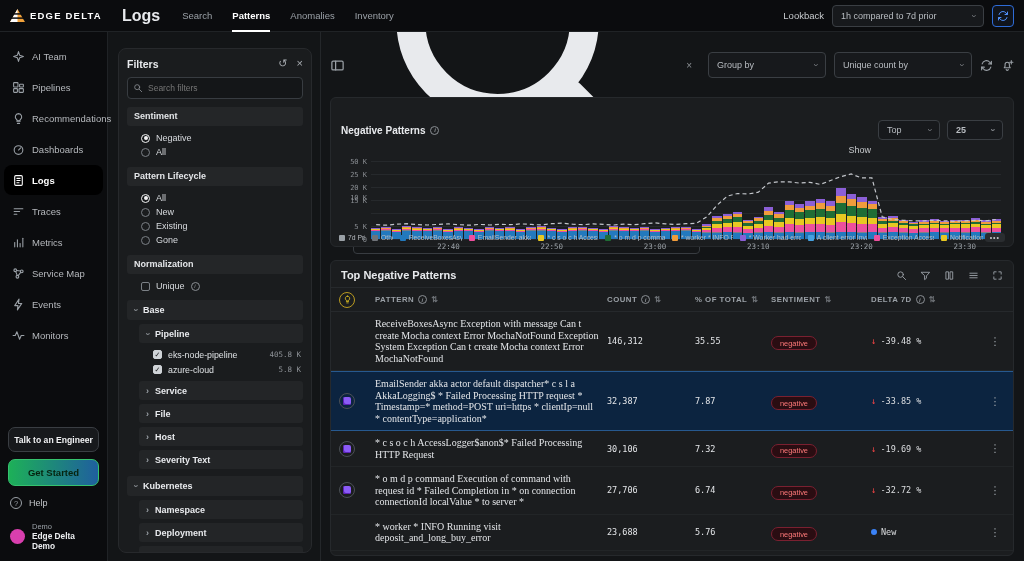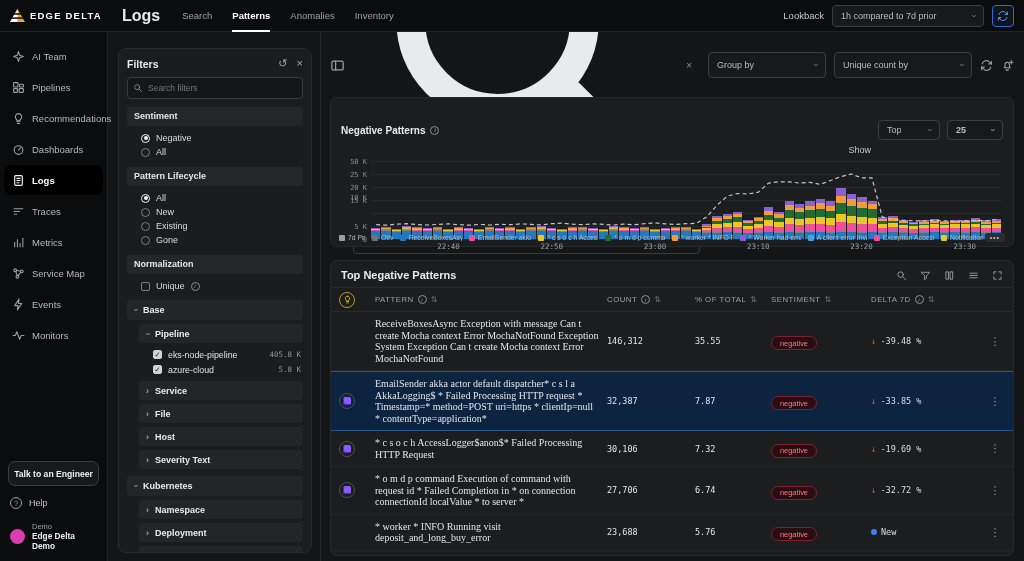--- a/index.html
+++ b/index.html
@@ -116,21 +116,21 @@
 
   
   .table-panel { margin-top:13px; min-height:292px; padding-bottom:4px; }
   .table-head { display:flex; align-items:center; padding:8px 10px 6px; }
   .table-title { font-size:11px; font-weight:bold; }
   .table-tools { margin-left:auto; display:flex; gap:13px; color:#9aa0a6; }
   .table-tools .tool-ic { width:11px; height:11px; }
   .tgrid { display:grid; grid-template-columns:28px 1fr 80px 68px 92px 106px 20px; gap:8px; align-items:center;
     padding:0 8px; }
   .thead-row { height:25px; border-top:1px solid #26292c; border-bottom:1px solid #26292c; }
-  .th { font-size:7.8px; font-weight:normal; letter-spacing:0.5px; color:#9aa0a6; display:flex; align-items:center; gap:4px; cursor:pointer; }
+  .th { font-size:7.8px; font-weight:bold; letter-spacing:0.5px; color:#9aa0a6; display:flex; align-items:center; gap:4px; cursor:pointer; }
   .sort-ic { color:#6f7378; font-size:8px; }
   .bulb-badge { width:16px; height:16px; border:1.5px solid #b99a1f; border-radius:50%; display:flex;
     align-items:center; justify-content:center; color:#e8c822; }
   .trow { padding-top:6px; padding-bottom:6px; border-bottom:1px solid #222527; cursor:pointer; }
   .trow.selected { background:#0c2440; border-top:1px solid #27598f; border-bottom:1px solid #27598f; }
   .pattern-cell { font-family:Liberation Serif, serif; font-size:10px; line-height:11.5px; color:#e3e5e8;
     word-break:break-word; }
   .num-cell { font-family:"DejaVu Sans Mono",monospace; font-size:8.5px; color:#e3e5e8; }
   .badge-neg { display:inline-block; background:#2a0d12; border:1px solid #7a2030; color:#ff7a7a;
     border-radius:9px; font-size:7.4px; padding:1.5px 8px; }
@@ -273,20 +273,21 @@
         <span class="nav-ic">
           <svg class="ic" width="13" height="13" viewBox="0 0 24 24">
             <path d="M2 12h4l3-7 5 14 3-7h5"></path>
           </svg>
         </span>
         <span class="nav-lb">Monitors</span>
       </div>
     </nav>
   <div class="sidebar-bottom">
     <button class="btn-outline">Talk to an Engineer</button>
+    <button class="btn-gradient">Get Started</button>
     <div class="help-row">
       <span class="q-circle">?</span>
       <span>Help</span>
     </div>
     <div class="user-row">
       <span class="avatar"></span>
       <span>
         <div class="user-name">Demo</div>
         <div class="user-org">Edge Delta Demo</div>
       </span>

